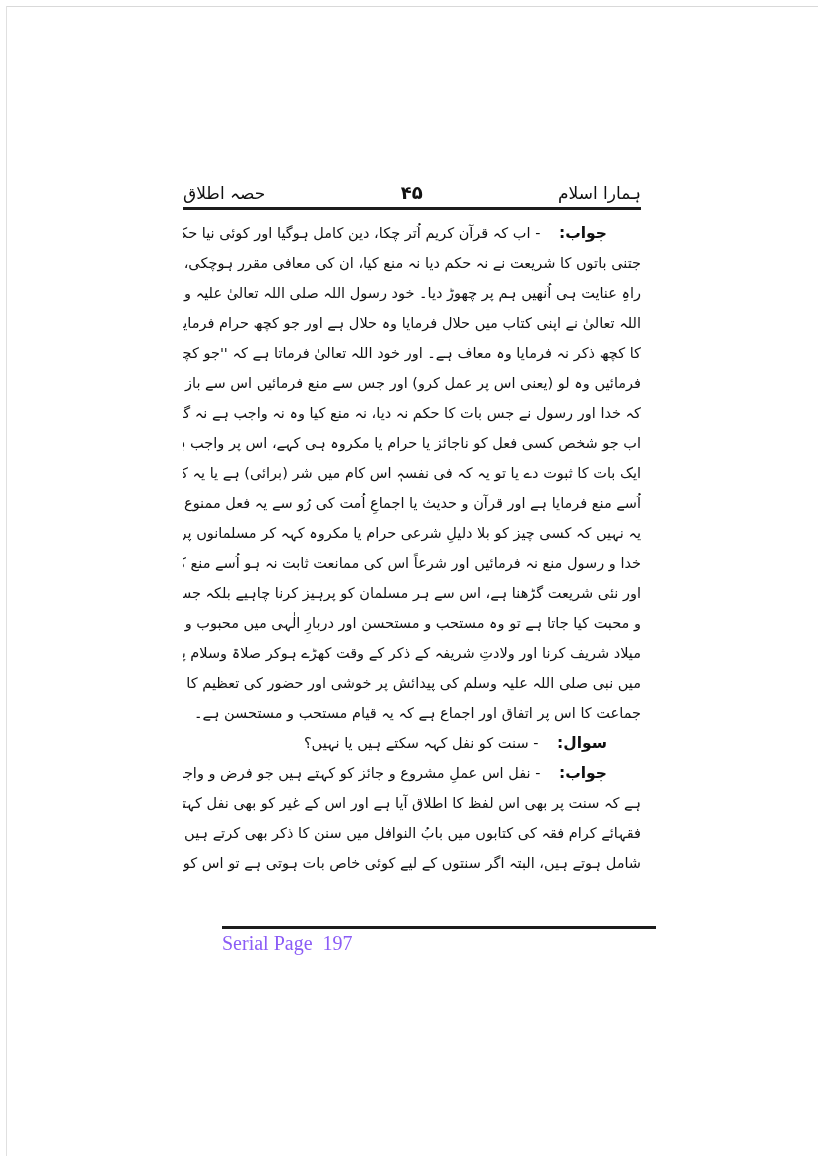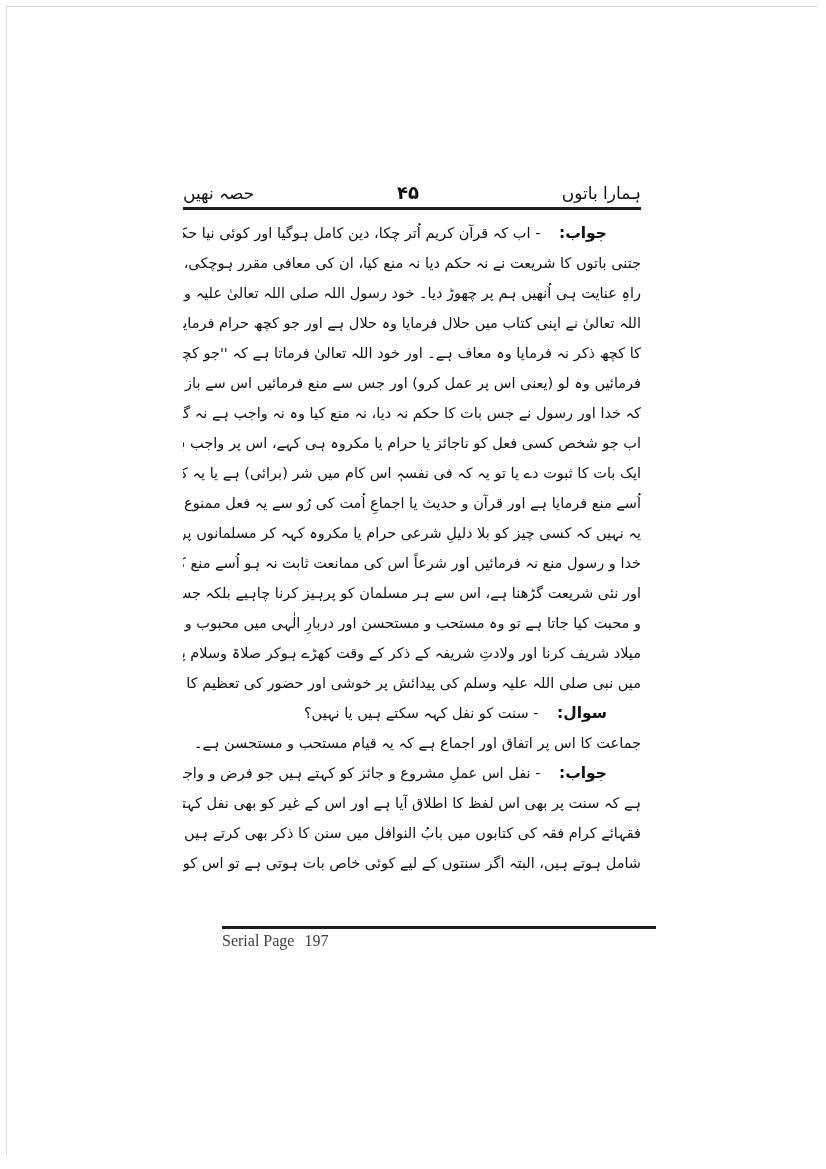--- a/index.html
+++ b/index.html
@@ -41,57 +41,57 @@
   .body-text .line.indent{padding-right:34px;}
   .body-text .line.end{text-align-last:right;}
   .body-text .line b{font-weight:bold;font-size:15.5px;margin-left:14px;}
 
   .footer-rule{
     position:absolute;left:222px;top:926px;width:434px;height:3px;background:#1c1c1c;
   }
   .footer-text{
     position:absolute;left:222px;top:932px;
     font-family:"Liberation Serif",serif;
-    font-size:16px;color:#404040;direction:ltr;
+    font-size:20px;color:#8b5cf6;direction:ltr;
   }
   .footer-text .num{margin-left:10px;}
 </style>
 </head>
 <body>
 
 <div class="scan-edge-top"></div>
 <div class="scan-edge-left"></div>
 
 <div class="content">
 
   <div class="page-header">
-    <span class="title" lang="ur">ہمارا باتوں</span>
+    <span class="title" lang="ur">ہمارا اسلام</span>
     <span class="pagenum" lang="ur">۴۵</span>
-    <span class="title" lang="ur">حصہ نھیں</span>
+    <span class="title" lang="ur">حصہ اطلاق</span>
   </div>
 
   <div class="body-text" lang="ur">
       <div class="line indent"><b>جواب:</b> <span>- اب کہ قرآن کریم اُتر چکا، دین کامل ہوگیا اور کوئی نیا حکم آنے کو نہ رہا تو</span></div>
       <div class="line"><span>جتنی باتوں کا شریعت نے نہ حکم دیا نہ منع کیا، ان کی معافی مقرر ہوچکی، خدا اور رسول نے از</span></div>
       <div class="line"><span>راہِ عنایت ہی اُنھیں ہم پر چھوڑ دیا۔ خود رسول اللہ صلی اللہ تعالیٰ علیہ وسلم فرماتے ہیں: جو کچھ</span></div>
       <div class="line"><span>اللہ تعالیٰ نے اپنی کتاب میں حلال فرمایا وہ حلال ہے اور جو کچھ حرام فرمایا وہ حرام ہے اور جس</span></div>
       <div class="line"><span>کا کچھ ذکر نہ فرمایا وہ معاف ہے۔ اور خود اللہ تعالیٰ فرماتا ہے کہ ''جو کچھ رسول تمہیں عطا</span></div>
       <div class="line"><span>فرمائیں وہ لو (یعنی اس پر عمل کرو) اور جس سے منع فرمائیں اس سے باز رہو''۔ تو معلوم ہوا</span></div>
       <div class="line"><span>کہ خدا اور رسول نے جس بات کا حکم نہ دیا، نہ منع کیا وہ نہ واجب ہے نہ گناہ بلکہ معافی میں ہے۔</span></div>
       <div class="line"><span>اب جو شخص کسی فعل کو ناجائز یا حرام یا مکروہ ہی کہے، اس پر واجب ہے کہ دو باتوں میں سے</span></div>
       <div class="line"><span>ایک بات کا ثبوت دے یا تو یہ کہ فی نفسہٖ اس کام میں شر (برائی) ہے یا یہ کہ شرعِ مطہرہ نے</span></div>
       <div class="line"><span>اُسے منع فرمایا ہے اور قرآن و حدیث یا اجماعِ اُمت کی رُو سے یہ فعل ممنوع ہے۔ اور احتیاط</span></div>
       <div class="line"><span>یہ نہیں کہ کسی چیز کو بلا دلیلِ شرعی حرام یا مکروہ کہہ کر مسلمانوں پر تنگی کر دی جائے، بلکہ جس چیز کو</span></div>
       <div class="line"><span>خدا و رسول منع نہ فرمائیں اور شرعاً اس کی ممانعت ثابت نہ ہو اُسے منع کرنا خود صاحبِ شرع بننا</span></div>
       <div class="line"><span>اور نئی شریعت گڑھنا ہے، اس سے ہر مسلمان کو پرہیز کرنا چاہیے بلکہ جس امر مباح کو بنظرِ تعظیم</span></div>
       <div class="line"><span>و محبت کیا جاتا ہے تو وہ مستحب و مستحسن اور دربارِ الٰہی میں محبوب و مقبول ہوجاتا ہے جیسے محفلِ</span></div>
       <div class="line"><span>میلاد شریف کرنا اور ولادتِ شریفہ کے ذکر کے وقت کھڑے ہوکر صلاۃ وسلام پڑھنا کہ اس</span></div>
       <div class="line"><span>میں نبی صلی اللہ علیہ وسلم کی پیدائش پر خوشی اور حضور کی تعظیم کا اظہار ہے۔ اسی لیے اہلِ سنت و</span></div>
+      <div class="line end"><span>جماعت کا اس پر اتفاق اور اجماع ہے کہ یہ قیام مستحب و مستحسن ہے۔</span></div>
       <div class="line indent end"><b>سوال:</b> <span>- سنت کو نفل کہہ سکتے ہیں یا نہیں؟</span></div>
-      <div class="line end"><span>جماعت کا اس پر اتفاق اور اجماع ہے کہ یہ قیام مستحب و مستحسن ہے۔</span></div>
       <div class="line indent"><b>جواب:</b> <span>- نفل اس عملِ مشروع و جائز کو کہتے ہیں جو فرض و واجب نہ ہو لہٰذا نفل عام</span></div>
       <div class="line"><span>ہے کہ سنت پر بھی اس لفظ کا اطلاق آیا ہے اور اس کے غیر کو بھی نفل کہتے ہیں، یہی وجہ ہے کہ</span></div>
       <div class="line"><span>فقہائے کرام فقہ کی کتابوں میں بابُ النوافل میں سنن کا ذکر بھی کرتے ہیں کہ نفل ان کو بھی</span></div>
       <div class="line"><span>شامل ہوتے ہیں، البتہ اگر سنتوں کے لیے کوئی خاص بات ہوتی ہے تو اس کو الگ بیان کر دیا</span></div>
     </div>
 
 </div>
 
 <div class="footer-rule"></div>
 <div class="footer-text">

